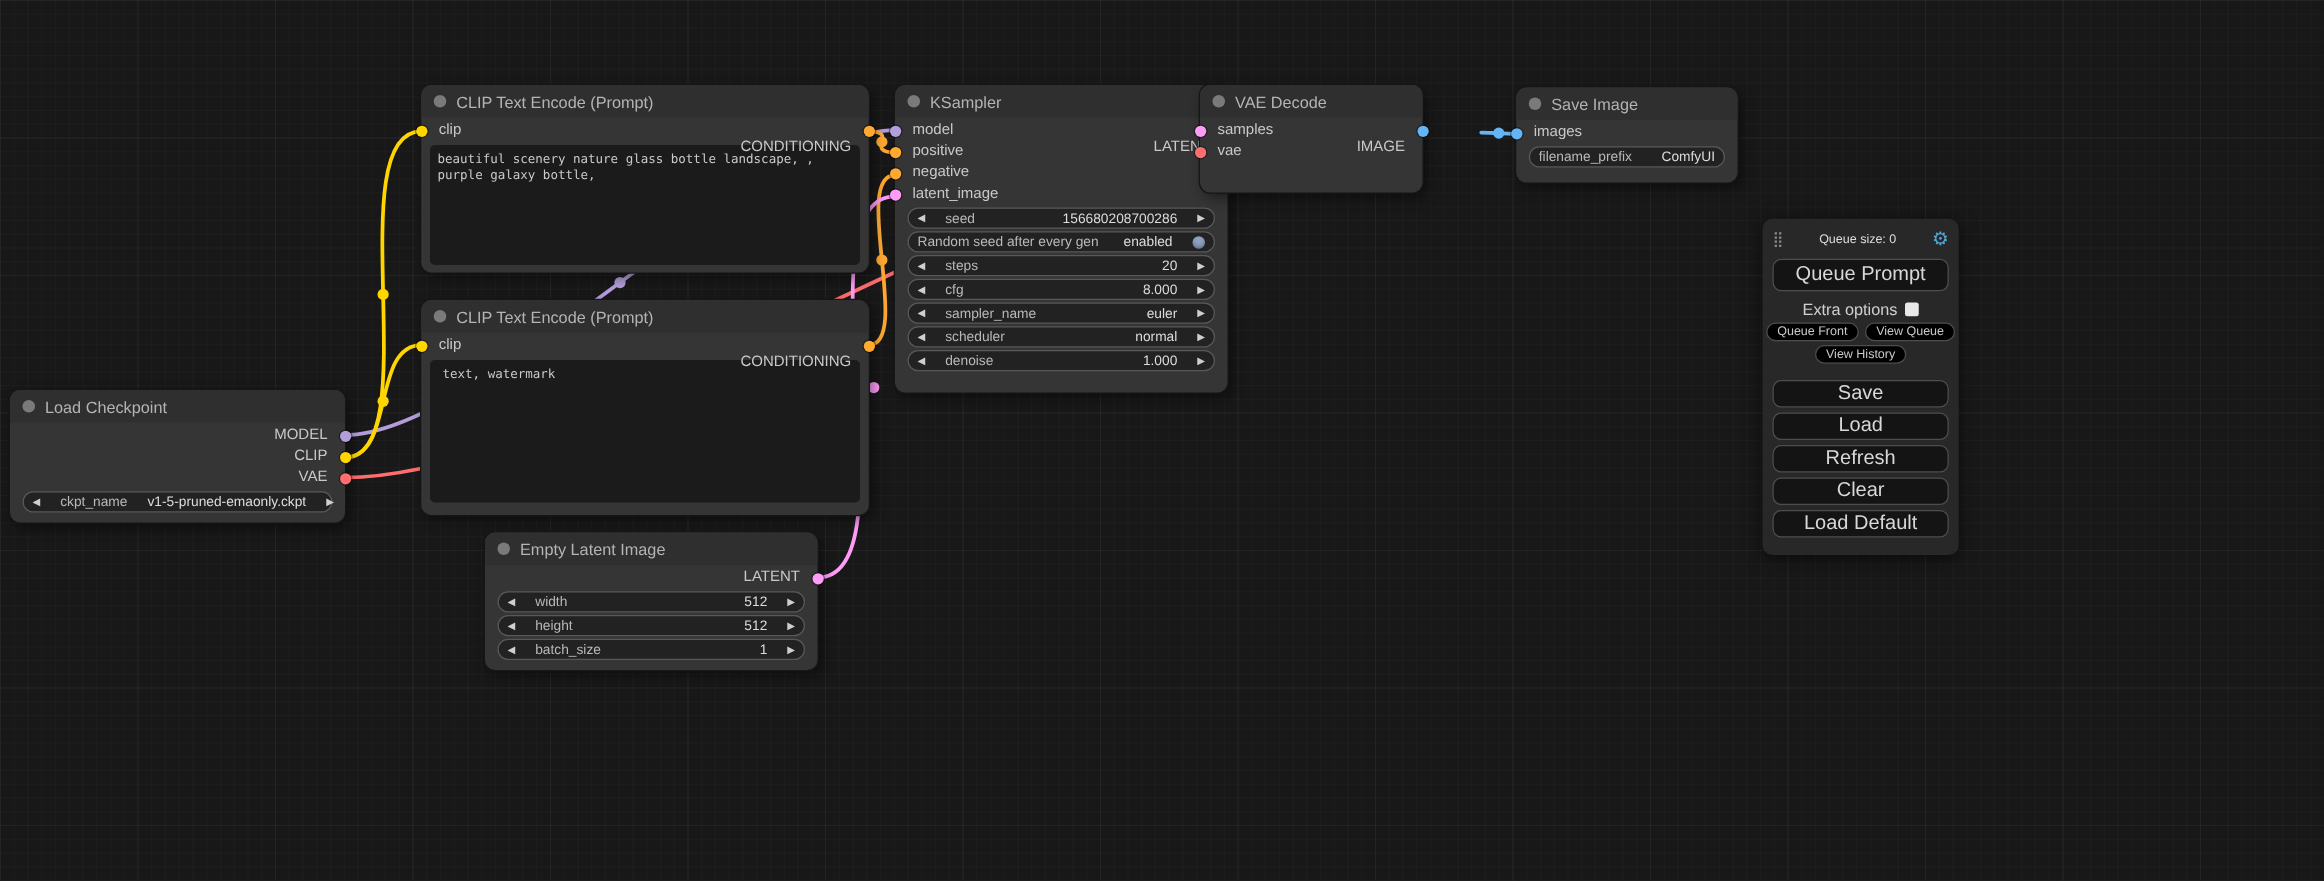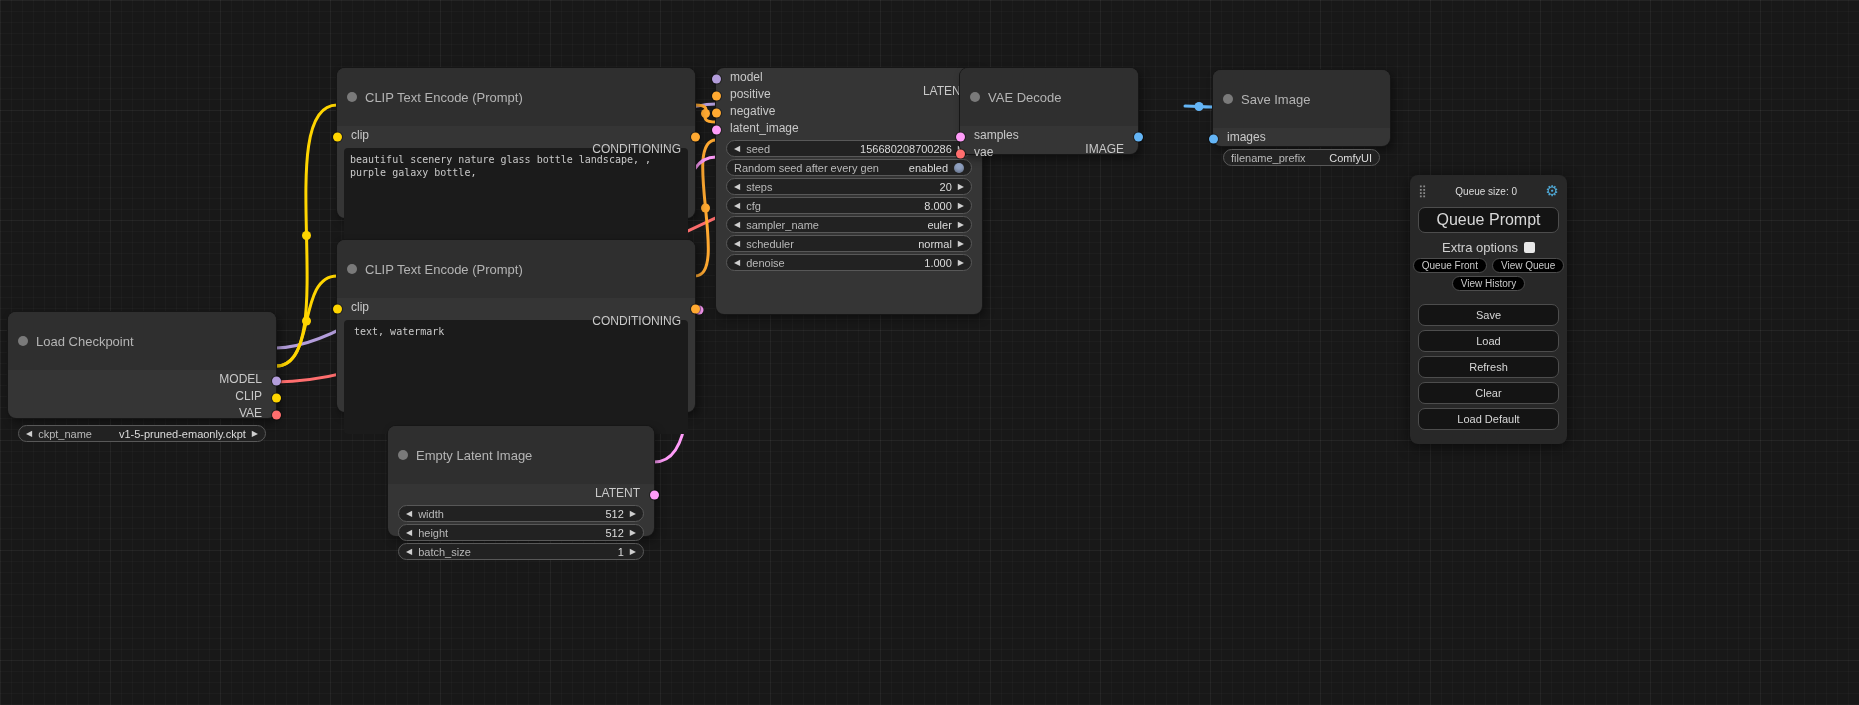--- a/index.html
+++ b/index.html
@@ -21,21 +21,21 @@
   .s-cond{stroke:var(--c-conditioning)} .f-cond{fill:var(--c-conditioning)}
   .s-latent{stroke:var(--c-latent)} .f-latent{fill:var(--c-latent)}
   .s-image{stroke:var(--c-image)} .f-image{fill:var(--c-image)}
 
   .node {
     position:absolute; z-index:2; background:#353535; border-radius:8px;
     box-shadow:0 0 0 1px #161616, 3px 4px 10px rgba(0,0,0,0.45);
   }
   .node-title {
     height:26px; background:#2f2f2f; border-radius:8px 8px 0 0;
-    display:flex; align-items:center; gap:8px; padding:16px 10px;
+    display:flex; align-items:center; gap:8px; padding:0 10px;
     color:#b4b4b4; font-size:13px; cursor:move;
   }
   .collapse-dot { width:10px; height:10px; border-radius:50%; background:#7a7a7a; flex:0 0 auto; }
   .node-body { position:relative; }
   .slot-row {
     position:relative; display:flex; align-items:center; justify-content:space-between;
     height:17px; padding:0 14px; color:#c9c9c9; font-size:12px;flex-direction:column;
   }
   .slot-row.first { margin-top:2px; }
   .in-label { margin-right:auto; }
@@ -43,21 +43,21 @@
   .dot {
     position:absolute; width:9px; height:9px; border-radius:50%;
     top:50%; transform:translateY(-50%); box-shadow:0 0 0 1px rgba(0,0,0,0.4); cursor:crosshair;
   }
   .dot.in { left:-4.5px; } .dot.out { right:-4.5px; }
   .c-model{background:var(--c-model)} .c-clip{background:var(--c-clip)}
   .c-vae{background:var(--c-vae)} .c-cond{background:var(--c-conditioning)}
   .c-latent{background:var(--c-latent)} .c-image{background:var(--c-image)}
 
   .widget {
-    display:flex; align-items:center; gap:6px;
+    display:flex; align-items:center; gap:16px;
     background:#222; border:1px solid #585858; border-radius:9px;
     height:17px; margin:2px 10px 1px; padding:0 7px; font-size:11px; cursor:pointer;
     box-sizing:border-box;
   }
   .w-name { color:#b9b9b9; white-space:nowrap; }
   .w-value { margin-left:auto; color:#dcdcdc; white-space:nowrap; }
   .arrow { color:#cfcfcf; font-size:8px; font-family:"DejaVu Sans", sans-serif; flex:0 0 auto; }
   .toggle-dot { width:10px; height:10px; border-radius:50%; background:var(--c-toggle-enabled); flex:0 0 auto; box-shadow:inset 0 -2px 3px rgba(0,0,0,0.25); }
 
   .prompt {
@@ -72,21 +72,21 @@
     background:#282828; border-radius:8px; box-shadow:0 3px 14px rgba(0,0,0,0.55);
     padding:5px 0 10px; color:#ccc;
   }
   .menu-header { display:flex; align-items:center; padding:2px 8px 3px; }
   .drag-handle { color:#8a8a8a; font-size:12px; cursor:grab; font-family:"DejaVu Sans", sans-serif; }
   .queue-size { flex:1; text-align:center; font-size:10px; color:#ddd; }
   .gear-icon { color:var(--c-gear); font-size:15px; cursor:pointer; font-family:"DejaVu Sans", sans-serif; }
   .btn {
     display:block; width:141px; margin:4px auto; height:22px;
     background:#141414; border:1px solid #4d4d4d; border-radius:7px;
-    color:#d8d8d8; font-size:11px; font-family:inherit; cursor:pointer; line-height:18px;
+    color:#d8d8d8; font-size:16px; font-family:inherit; cursor:pointer; line-height:18px;
   }
   .btn.queue { height:26px; font-size:16px; margin-bottom:7px; }
   .btn.save-gap { margin-top:13px; }
   .extra-row { display:flex; justify-content:center; align-items:center; gap:6px; font-size:13px; margin:3px 0 3px; color:#d0d0d0; }
   .extra-check { appearance:none; width:11px; height:11px; background:#e8e8e8; border-radius:2px; margin:0; cursor:pointer; }
   .small-row { display:flex; justify-content:center; gap:5px; margin:3px 0; }
   .btn-sm {
     background:#000000; border:1px solid #4d4d4d; border-radius:8px;
     color:#c9c9c9; font-size:10px; padding:1px 8px; height:15px; line-height:11px;
     cursor:pointer; font-family:inherit;
@@ -175,20 +175,24 @@
         <span class="dot in c-clip"></span>
         <span class="in-label">clip</span>
         <span class="out-label">CONDITIONING</span>
         <span class="dot out c-cond"></span>
       </div>
       <textarea class="prompt" style="height: 114px; padding-left: 10px;">text, watermark</textarea>
     </div>
   </div>
 
   <div class="node" style="left:716px;top:68px;width:266px;height:246px">
+    <div class="node-title">
+      <span class="collapse-dot"></span>
+      <span>KSampler</span>
+    </div>
     <div class="node-body">
       <div class="slot-row first">
         <span class="dot in c-model"></span>
         <span class="in-label">model</span>
         <span class="out-label">LATENT</span>
         <span class="dot out c-latent"></span>
       </div>
       <div class="slot-row">
         <span class="dot in c-cond"></span>
         <span class="in-label">positive</span>

